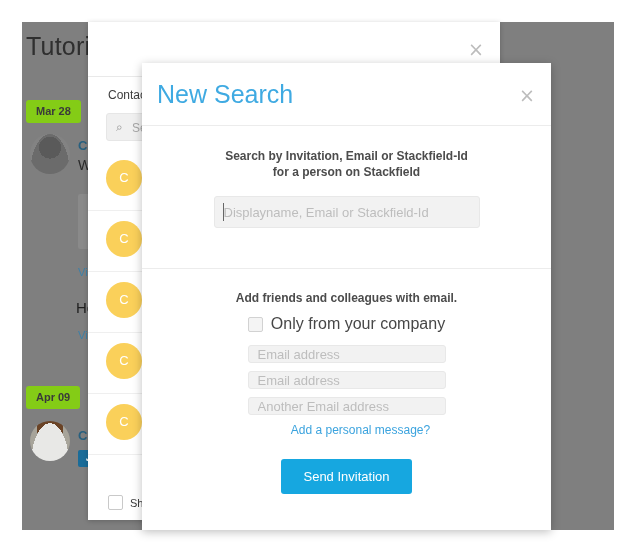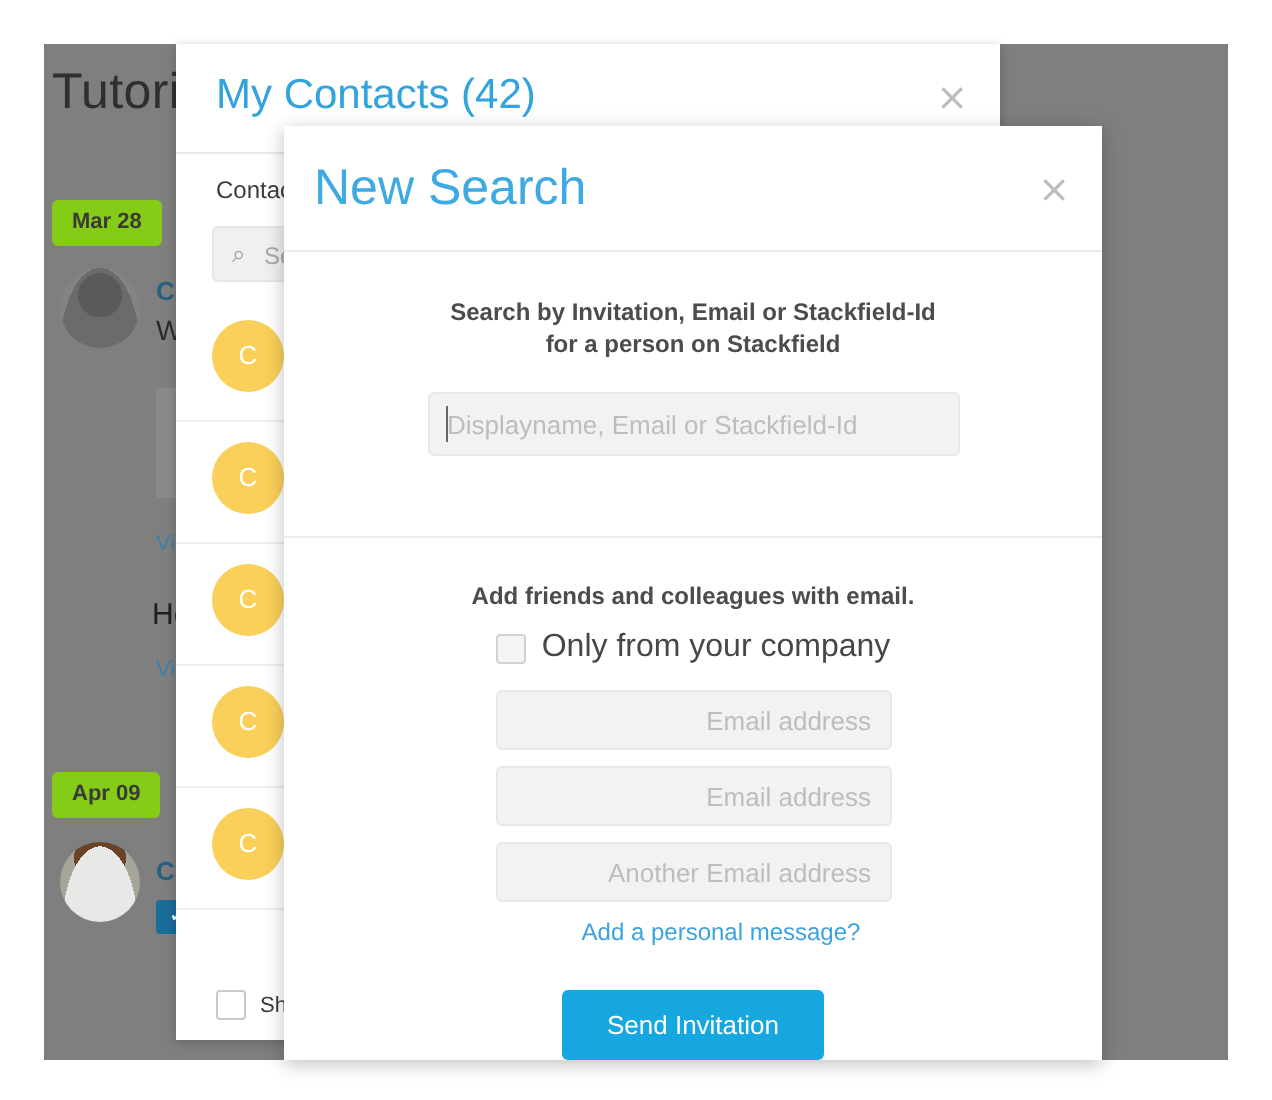--- a/index.html
+++ b/index.html
@@ -320,21 +320,21 @@
     border: 1px solid #d2d2d2;
     background: #f4f4f4;
     border-radius: 2px;
   }
   .nc-company .lbl {
     font-size: 16px;
     color: #474747;
     white-space: nowrap;
   }
   .email-field { margin: 0 auto 8px auto; width: 198px; }
-  .email-field .nc-input { width: 198px; height: 30px; text-align: right; }
+  .email-field .nc-input { width: 198px; height: 18px; }
   .nc-personal {
     display: block;
     font-size: 12px;
     color: #3ba3de;
     text-decoration: none;
     margin: 8px 0 22px 0;
     cursor: pointer;
     padding-left: 28px;
   }
   .nc-send {
@@ -377,21 +377,20 @@
 
     <div class="feed-item">
       <div class="feed-avatar photo2" style="left:8px; top:399px;"></div>
       <div class="feed-name" style="left:56px; top:406px;">Cri</div>
       <div class="verify-badge" style="left:56px; top:428px;">✓</div>
     </div>
   </div>
 
   <div class="contacts-panel">
     <div class="contacts-head">
-      <div class="contacts-title">My Contacts (42)</div>
       <div class="close-x contacts-close">×</div>
     </div>
 
     <div class="contacts-tab">Contac</div>
 
     <div class="contacts-search">
       <span class="mag">⌕</span>
       <span class="ph">Sea</span>
     </div>
 

